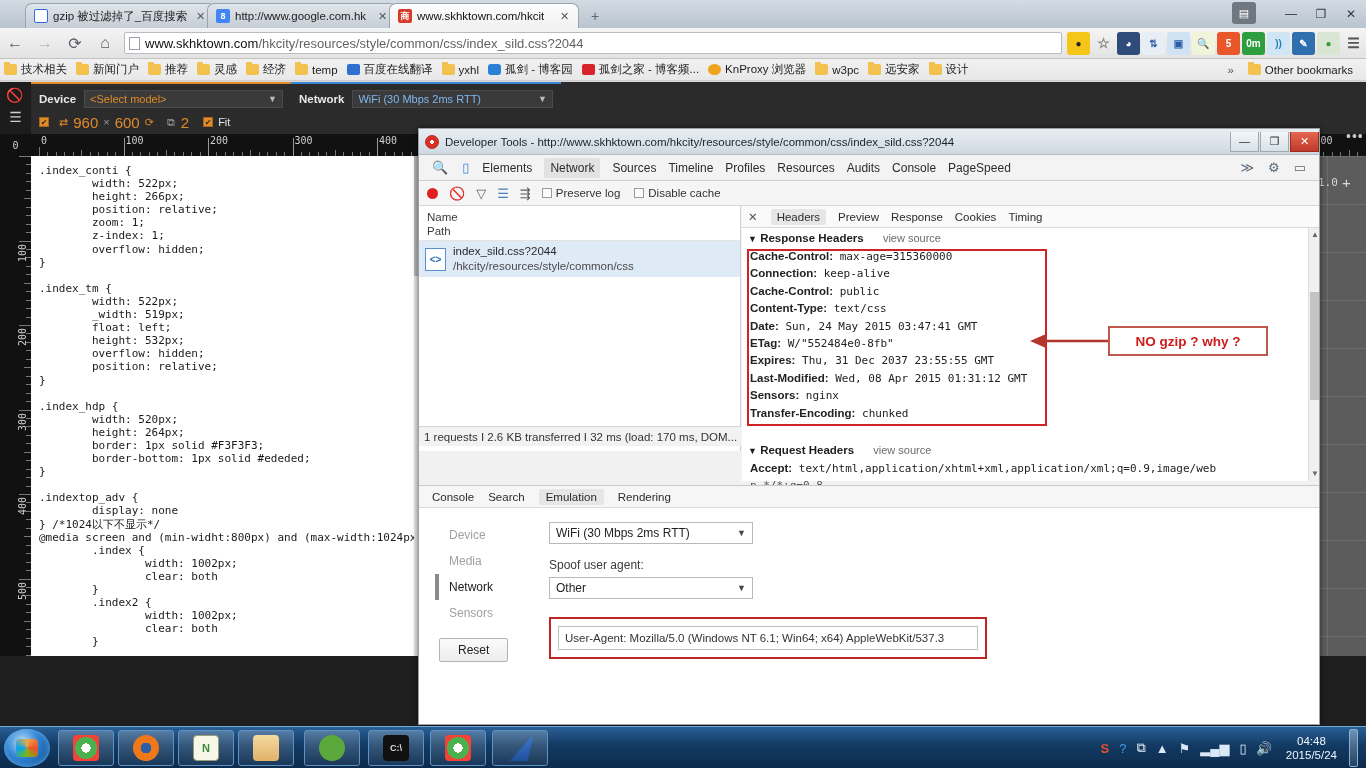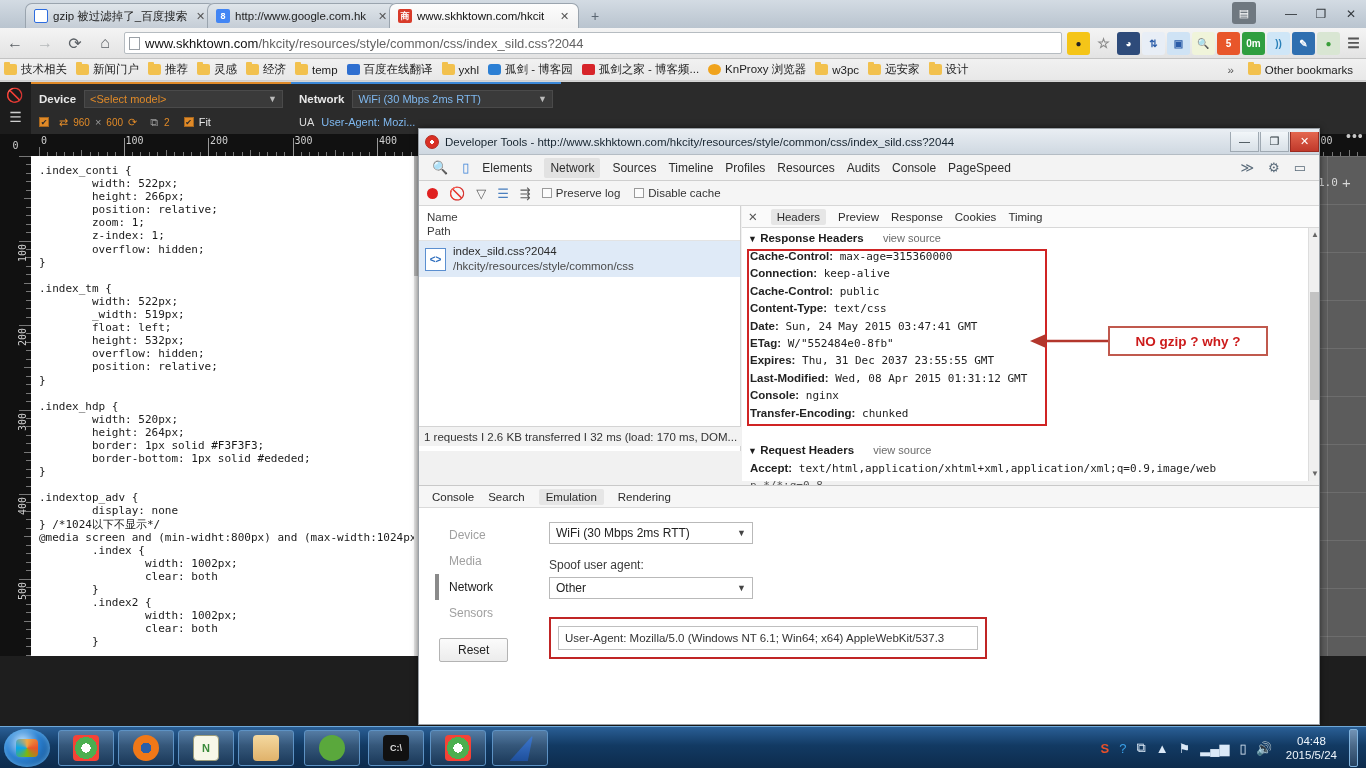--- a/index.html
+++ b/index.html
@@ -88,21 +88,21 @@
   .devsection.network { left:291px; width:270px; border-top-color:#3b88d8; }
   .devrow1 { display:flex; align-items:center; height:22px; }
   .devrow2 { display:flex; align-items:center; height:20px; margin-top:2px; }
   .devlabel { color:#e8e8e8; font-size:11.5px; font-weight:bold; margin-right:8px; }
   .devselect { flex:1 1 auto; background:#3a3a3a; border:1px solid #4a4a4a; height:18px;
                display:flex; align-items:center; padding:0 5px; color:#e08a28; font-size:11px; }
   .devselect.net { color:#7fb8ef; }
   .devselect .car { margin-left:auto; font-size:9px; color:#bbb; }
   .chkbox { width:10px;height:10px; background:#e08a28; border:1px solid #a7661d; margin-right:5px;
             color:#2b2b2b; font-size:8px; line-height:9px; text-align:center; }
-  .orange { color:#e08a28; font-size:10px; }
+  .orange { color:#e08a28; font-size:15px; }
   .grey { color:#9a9a9a; font-size:11px; }
   .small-ic { color:#e08a28; font-size:11px; margin:0 5px; }
   .uastr { color:#7fb8ef; font-size:11px; white-space:nowrap; overflow:hidden; }
 
   
   .hruler { position:absolute; left:31px; top:134px; width:1335px; height:22px; background:#111;
             overflow:hidden; }
   .hruler .tick { position:absolute; bottom:0; width:1px; background:#777; }
   .hruler .lbl { position:absolute; top:1px; color:#cfcfcf; font-size:10px;
                  font-family:"DejaVu Sans Mono", monospace; }
@@ -398,24 +398,20 @@
       </div>
     </div>
 
     <div class="devsection network">
       <div class="devrow1">
         <span class="devlabel">Network</span>
         <span class="devselect net">
           <span>WiFi (30 Mbps 2ms RTT)</span>
           <span class="car">▼</span>
         </span>
-      </div>
-      <div class="devrow2">
-        <span style="color:#dcdcdc;font-size:11px;margin-right:7px;">UA</span>
-        <span class="uastr">User-Agent: Mozi...</span>
       </div>
     </div>
   </div>
 
   <div class="corner0">0</div>
   <div class="hruler" id="hruler">
       <div class="tick" style="height: 9px; left: 8px;"></div>
       <div class="tick" style="height: 4px; left: 16.45px;"></div>
       <div class="tick" style="height: 4px; left: 24.9px;"></div>
       <div class="tick" style="height: 4px; left: 33.35px;"></div>
@@ -796,21 +792,21 @@
 
       <div class="hdrlist">
         <div><b>Cache-Control:</b> <span>max-age=315360000</span></div>
         <div><b>Connection:</b> <span>keep-alive</span></div>
         <div><b>Cache-Control:</b> <span>public</span></div>
         <div><b>Content-Type:</b> <span>text/css</span></div>
         <div><b>Date:</b> <span>Sun, 24 May 2015 03:47:41 GMT</span></div>
         <div><b>ETag:</b> <span>W/"552484e0-8fb"</span></div>
         <div><b>Expires:</b> <span>Thu, 31 Dec 2037 23:55:55 GMT</span></div>
         <div><b>Last-Modified:</b> <span>Wed, 08 Apr 2015 01:31:12 GMT</span></div>
-        <div><b>Console:</b> <span>nginx</span></div>
+        <div><b>Sensors:</b> <span>nginx</span></div>
         <div><b>Transfer-Encoding:</b> <span>chunked</span></div>
       </div>
 
       <div class="redbox"></div>
 
       <div class="hdrsec" style="margin-top:16px;">
         <span style="font-size:9px;">▼</span>
         <span>Request Headers</span>
         <span class="vs">view source</span>
       </div>

